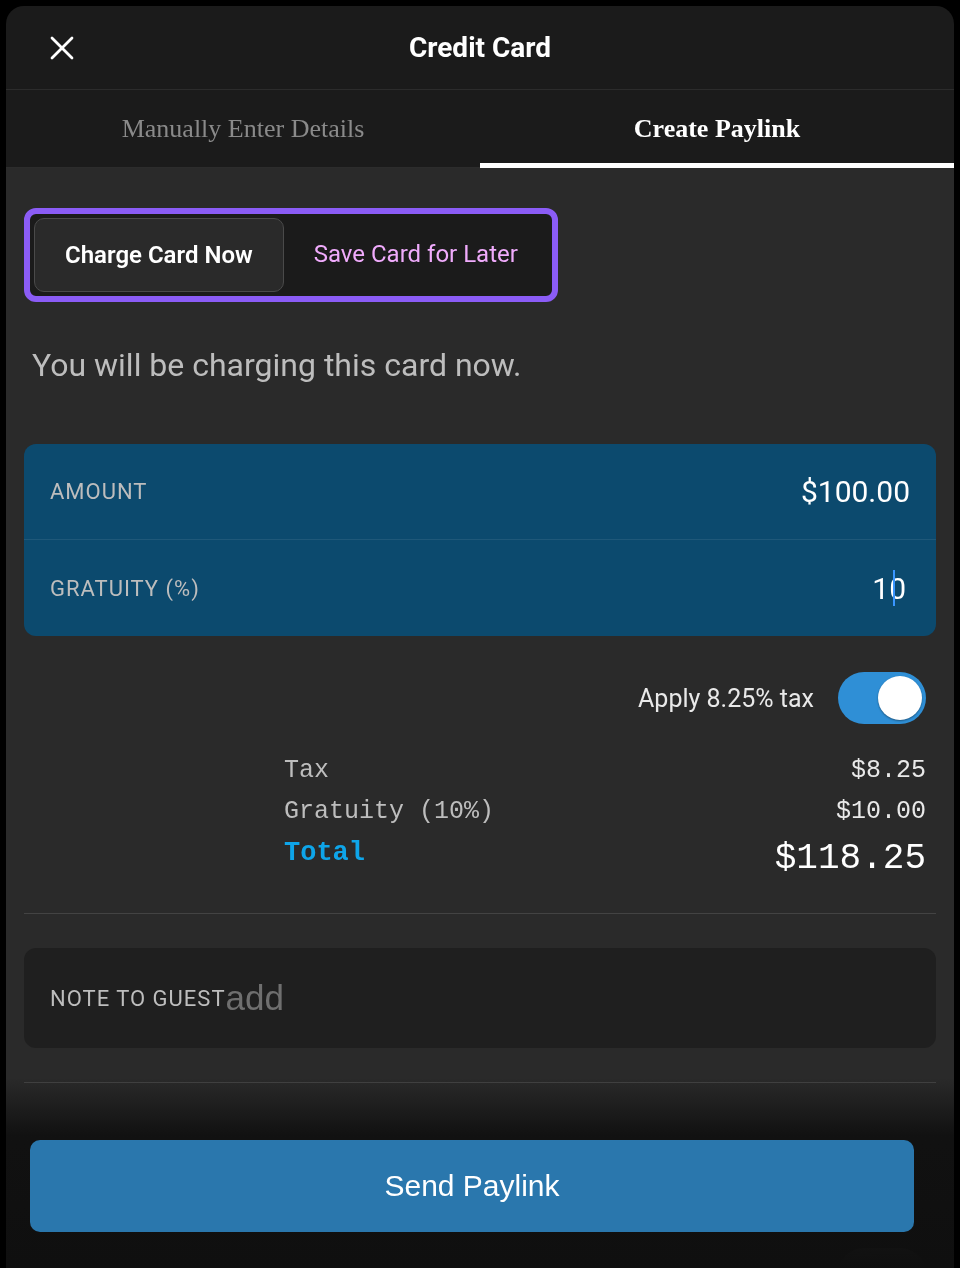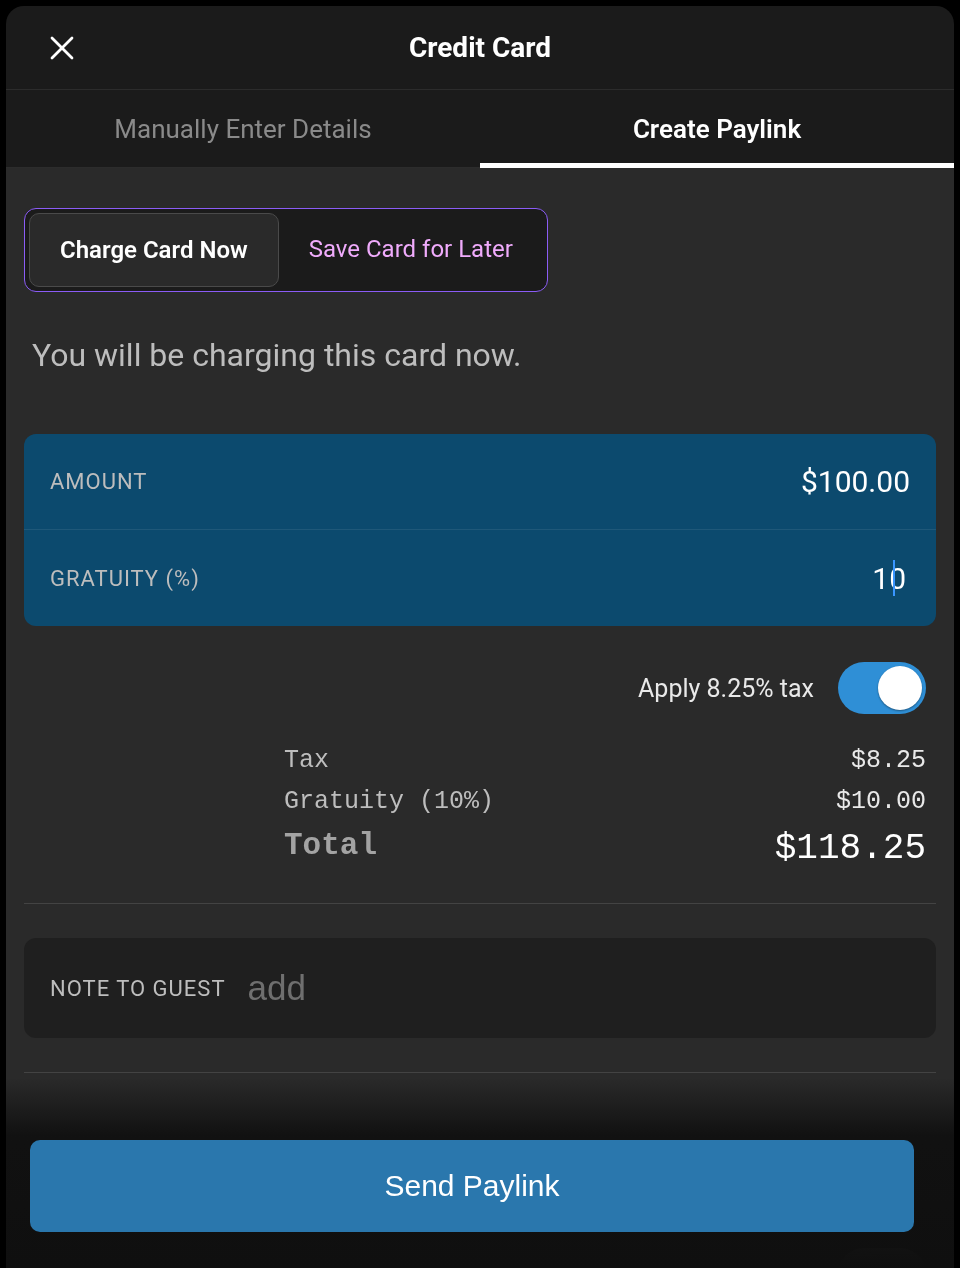--- a/index.html
+++ b/index.html
@@ -55,20 +55,21 @@
   }
   .tab {
     flex: 1;
     display: flex;
     align-items: center;
     justify-content: center;
     font-size: 26px;
     color: #8a8a8a;
     cursor: pointer;
     position: relative;
+    font-family: Liberation Serif, serif;
   }
   .tab.active {
     color: #fff;
     font-weight: 600;
   }
   .tab.active::after {
     content: "";
     position: absolute;
     left: 0; right: 0; bottom: -1px;
     height: 5px;
@@ -83,21 +84,21 @@
     overflow: hidden;
     position: relative;
   }
 
   
   .segmented {
     display: inline-flex;
     background: #1b1b1b;
     border-radius: 12px;
     padding: 4px;
-    border: 1px solid #8b5cf6;
+    border: 6px solid #8b5cf6;
   }
   .segmented .seg {
     padding: 22px 30px;
     font-size: 24px;
     color: #f0abfc;
     border-radius: 10px;
     cursor: pointer;
     user-select: none;
   }
   .segmented .seg.active {
@@ -191,31 +192,30 @@
     border-bottom: 1px solid rgba(255,255,255,0.12);
   }
   .sum-row {
     display: flex;
     justify-content: space-between;
     padding: 6px 0;
     font-family: Liberation Mono, monospace;
   }
   .sum-label { font-size: 25px; color: #bdbdbd; }
   .sum-value { font-size: 25px; color: #e9e9e9; }
-  .sum-row.total .sum-label { color: #a3a3a3; font-weight: 700; font-size: 31px; }
+  .sum-row.total .sum-label { color: #0ea5e9; font-weight: 700; font-size: 27px; }
   .sum-row.total .sum-value { color: #fff; font-weight: 400; font-size: 36px; }
 
   
   .note-card {
     margin-top: 34px;
     background: #1f1f1f;
     border-radius: 12px;
     display: flex;
     align-items: center;
-    gap: 22px;
     padding: 30px 26px;
   }
   .note-label {
     font-size: 22px;
     letter-spacing: 1px;
     color: #bdbdbd;
     white-space: nowrap;
   }
   .note-input {
     flex: 1;

